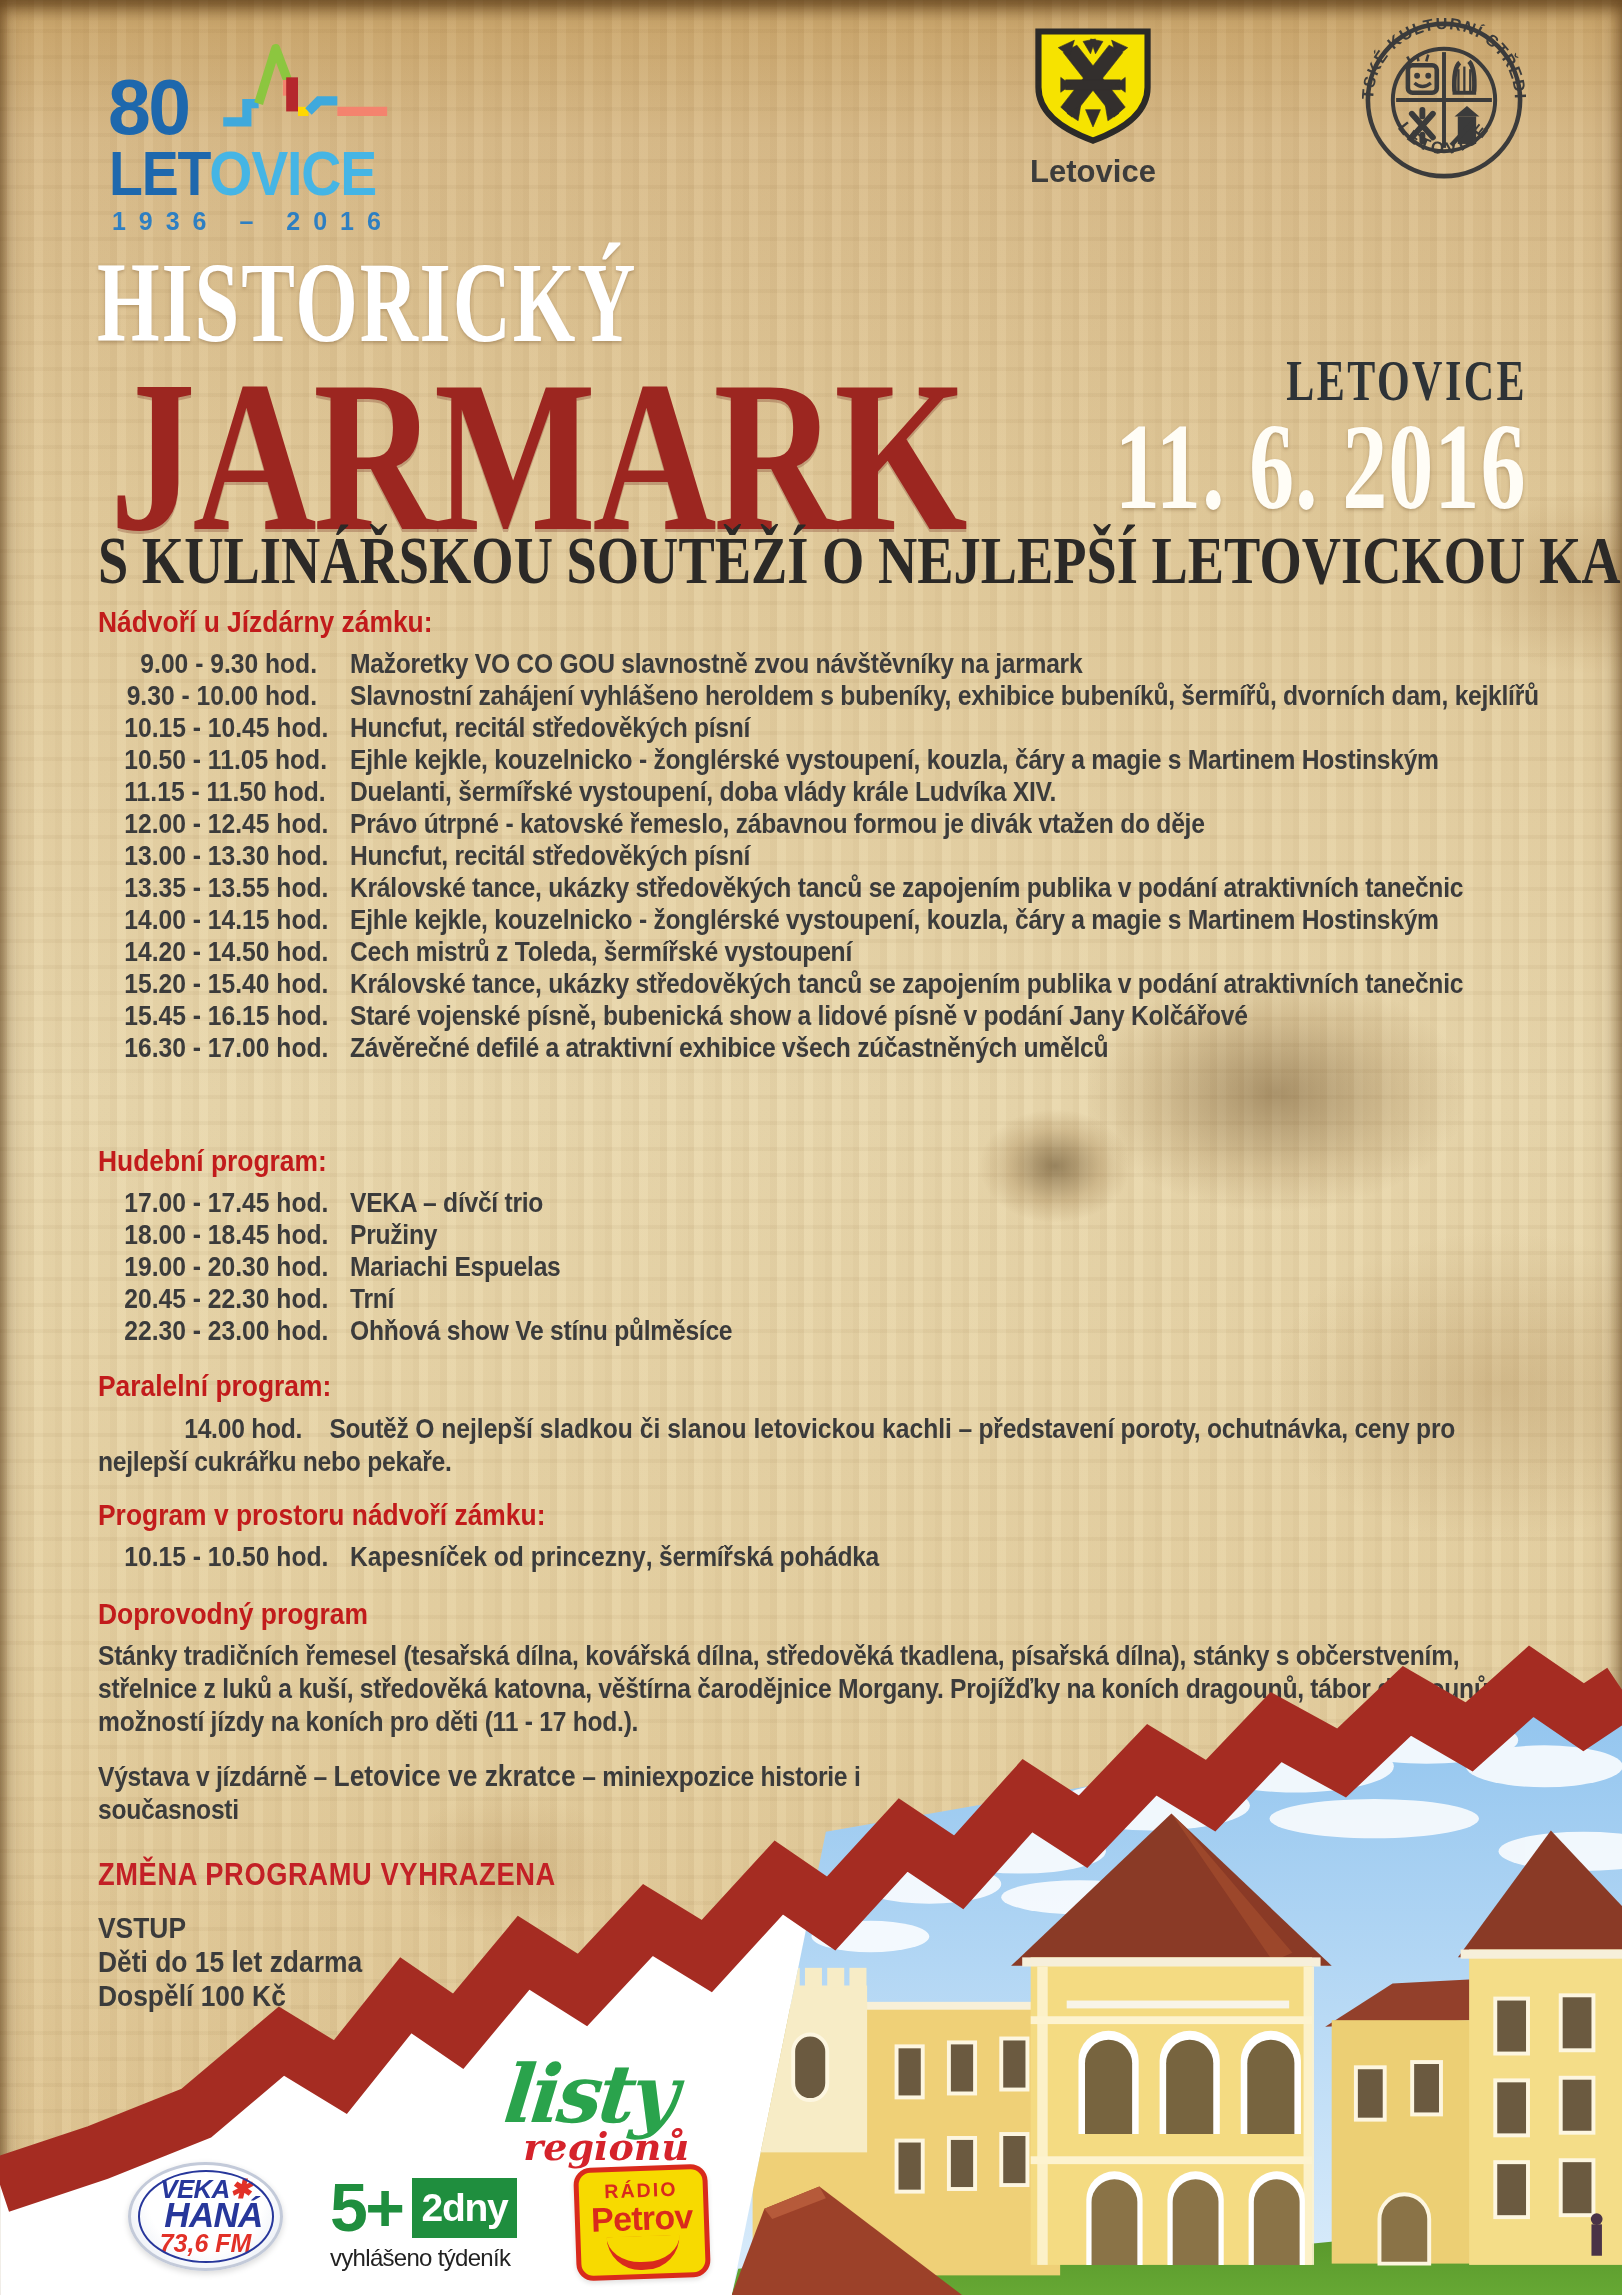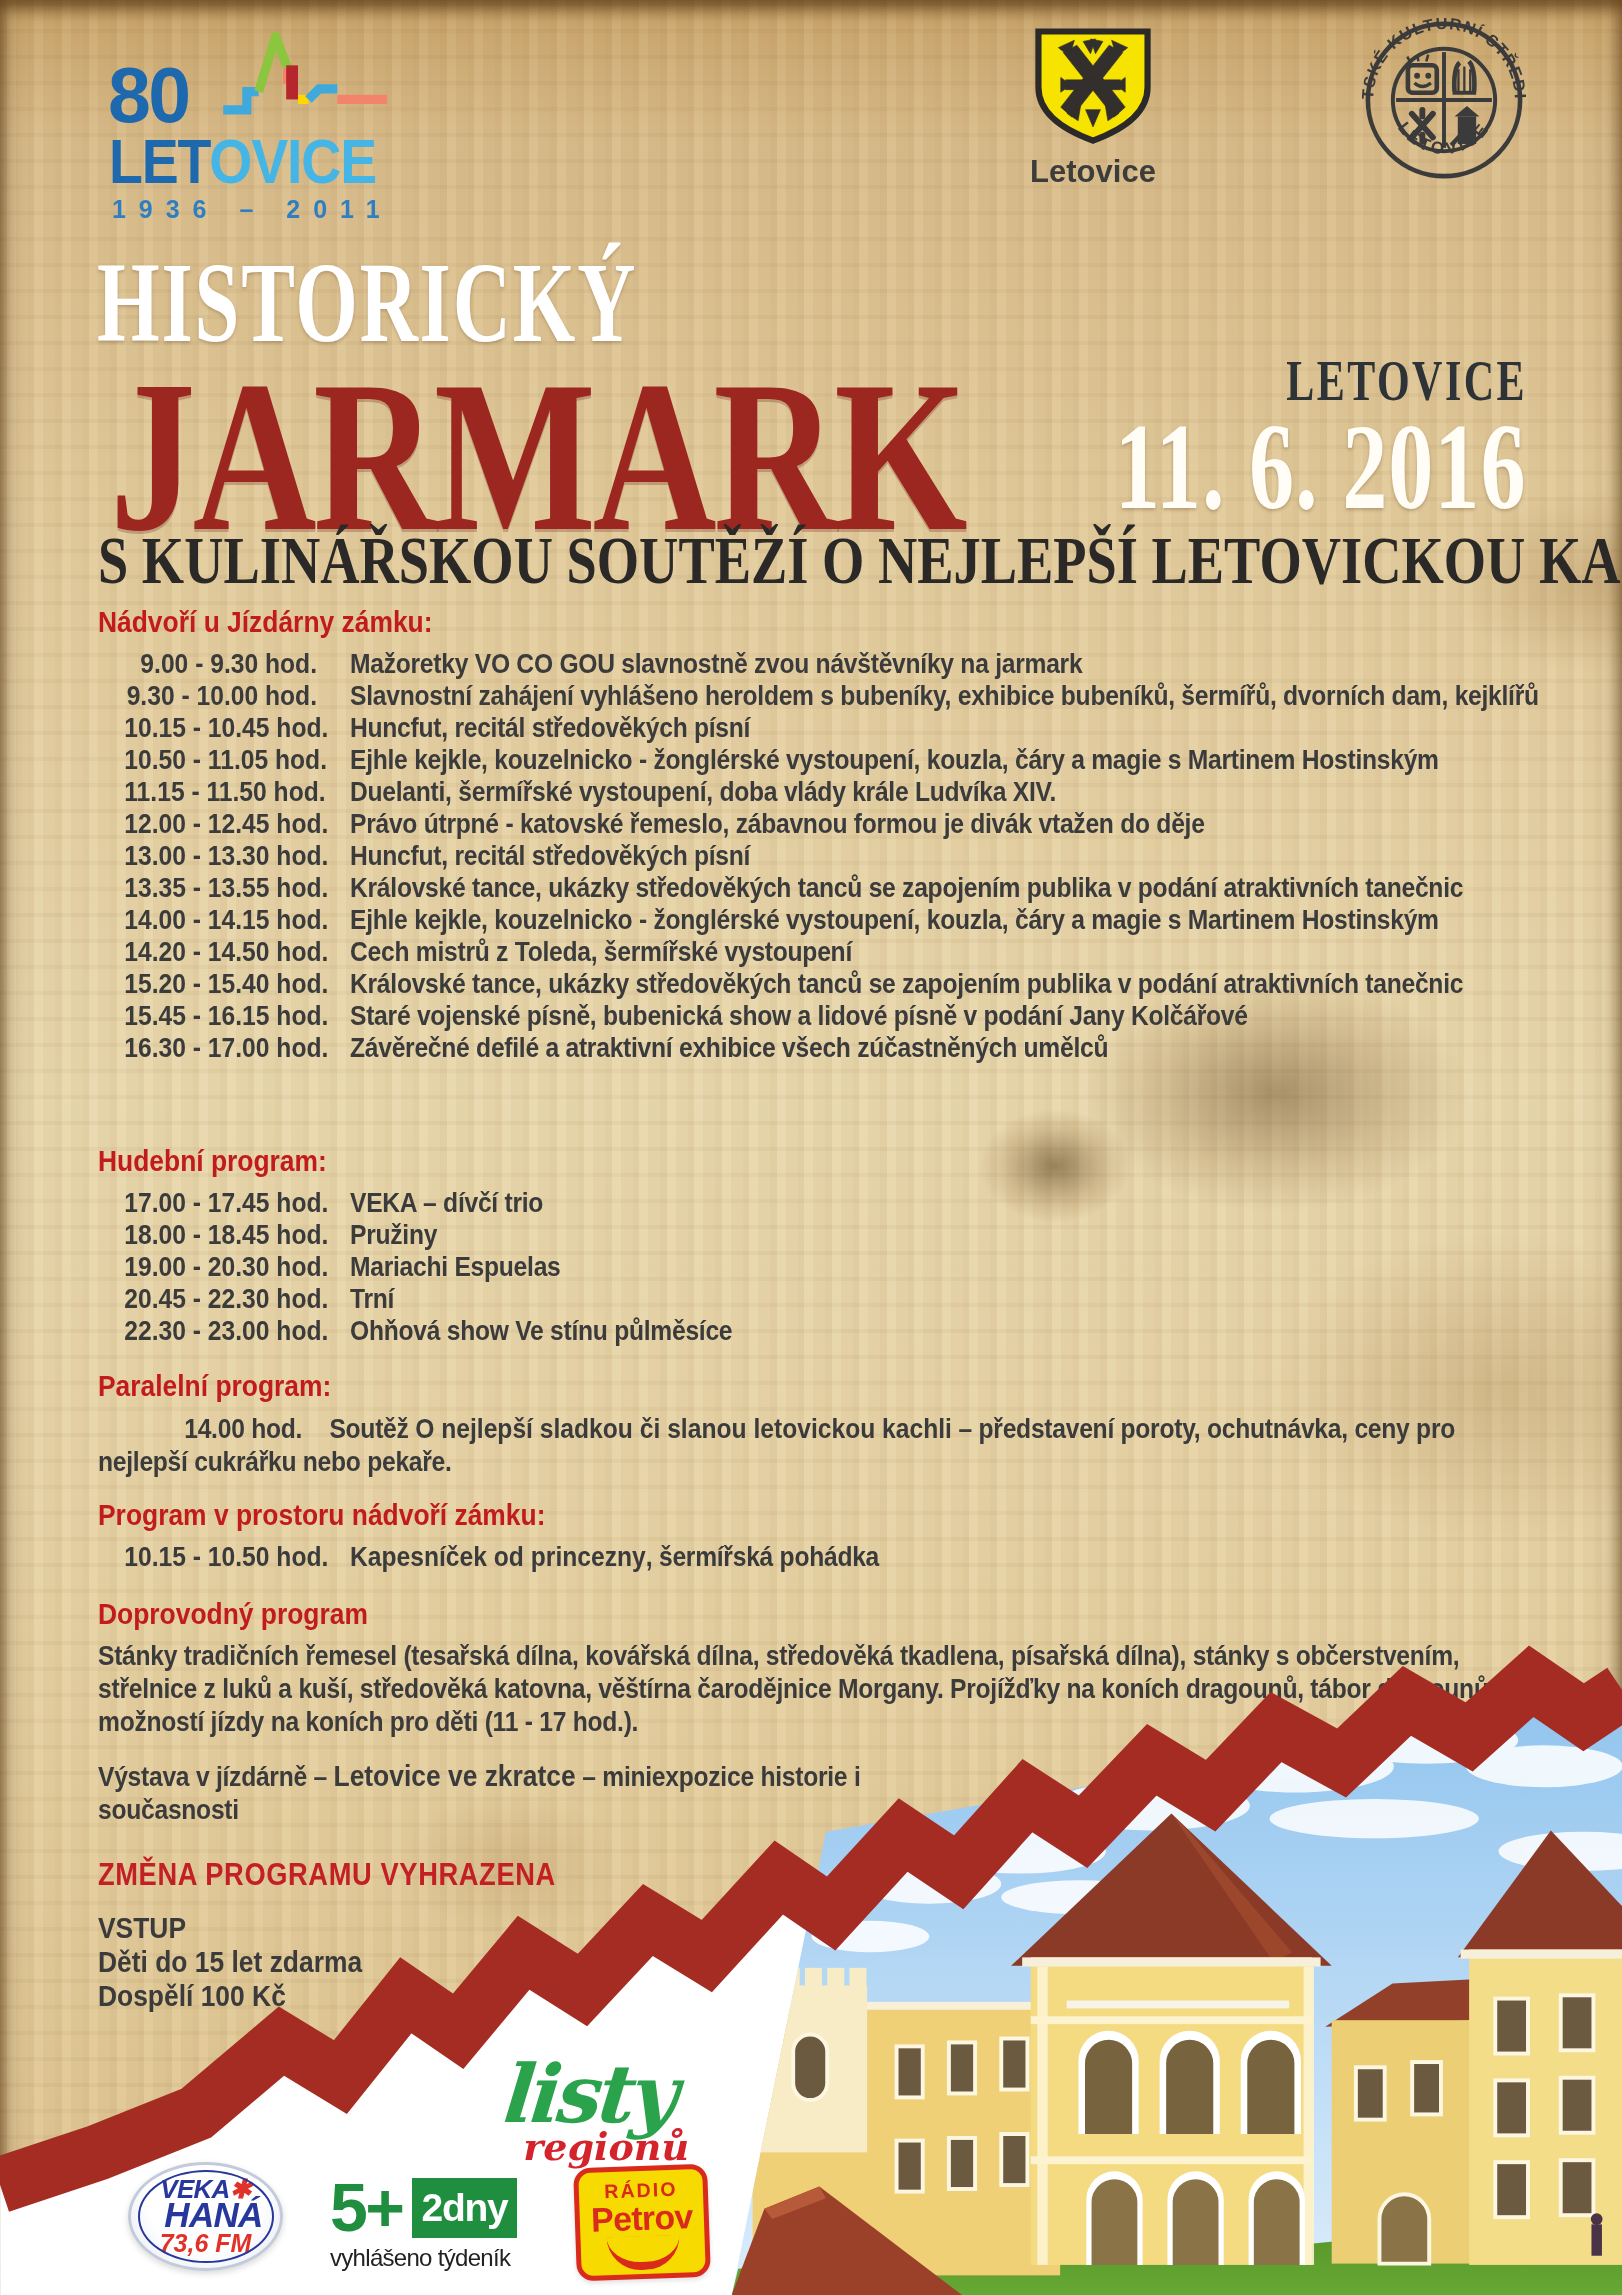--- a/index.html
+++ b/index.html
@@ -14,21 +14,21 @@
       repeating-linear-gradient(90deg, rgba(125,85,35,.07) 0 6.5px, rgba(255,245,220,.05) 6.5px 15.7px, rgba(125,85,35,.04) 15.7px 27.5px),
       repeating-linear-gradient(0deg, rgba(110,75,30,.05) 0 3.9px, transparent 3.9px 26px),
       linear-gradient(180deg,#c9a469 0%, #d9bc8b 6%, #e2cb9c 22%, #e9d8ae 48%, #e6d2a4 70%, #dec390 100%);
     box-shadow:inset 0 9.2px 14.4px rgba(70,40,10,.55), inset 0 -3.9px 9.2px rgba(70,40,10,.2), inset 10.5px 0 19.6px rgba(90,55,20,.25), inset -10.5px 0 19.6px rgba(90,55,20,.25);}
   .abs{position:absolute;}
   .ser{font-family:"Liberation Serif", serif;}
   .cx{transform-origin:0 0;}
   .noint{user-select:none;}
 
   
-  .logo80{left:108px;top:26px;width:288px;height:170px;}
+  .logo80{left:108px;top:38px;width:288px;height:170px;}
   .logo80 .n80{position:absolute;left:0;top:25px;font-size:77px;font-weight:bold;color:#1e68ad;letter-spacing:-2.6px;}
   .logo80 .leto{position:absolute;left:1.3px;top:99px;font-size:63px;font-weight:bold;letter-spacing:-1.3px;transform:scaleX(.88);transform-origin:0 0;white-space:nowrap;}
   .logo80 .leto .d{color:#1e68ad;} .logo80 .leto .l{color:#45b5e5;}
   .logo80 .years{position:absolute;left:3.9px;top:169px;font-size:25px;font-weight:bold;color:#2e7fc2;letter-spacing:13px;white-space:nowrap;}
   .jmk{left:492px;top:65px;width:366px;height:105px;}
   .jmk .txt{position:absolute;left:116px;top:29px;font-size:41px;font-weight:bold;color:#17549f;white-space:nowrap;}
   .shieldbox{left:1021px;top:26px;width:144px;height:164px;text-align:center;}
   .shieldbox .town{position:absolute;left:0;width:144px;top:128px;font-size:31px;font-weight:bold;color:#3c3c3b;}
   .stamp{left:1362px;top:18.3px;width:164px;height:164px;}
 
@@ -86,21 +86,21 @@
       <path d="M8,128 H44 V100 H62" fill="none" stroke="#3fa9dc" stroke-width="14"></path>
       <path d="M62,100 L88,16 L106,64" fill="none" stroke="#8cc63f" stroke-width="14" stroke-linejoin="round"></path>
       <path d="M106,64 V88" fill="none" stroke="#f4836e" stroke-width="14"></path>
       <path d="M113,60 V112" fill="none" stroke="#b5272d" stroke-width="18"></path>
       <path d="M122,112 H138" fill="none" stroke="#ffd800" stroke-width="14"></path>
       <path d="M138,112 L154,96 H182" fill="none" stroke="#3fa9dc" stroke-width="14"></path>
       <path d="M182,112 H258" fill="none" stroke="#f4836e" stroke-width="14"></path>
     </svg>
     <span class="n80">80</span>
     <span class="leto"><span class="d">LET</span><span class="l">OVICE</span></span>
-    <span class="years">1936 – 2011</span>
+    <span class="years">1936 – 2016</span>
   </div>
 
 
   <div class="abs shieldbox noint">
     <svg style="position:absolute;left:9.8px;top:0;" width="124" height="122" viewBox="0 0 200 195">
       <path d="M12,8 H188 V98 Q188,152 100,184 Q12,152 12,98 Z" fill="#f6e300" stroke="#2b2a28" stroke-width="10"></path>
       <g fill="#332f2d" stroke="#332f2d">
         <polygon points="52,42 74,30 152,130 134,146"></polygon>
         <polygon points="148,42 126,30 48,130 66,146"></polygon>
         <polygon points="44,34 70,22 62,48"></polygon>

